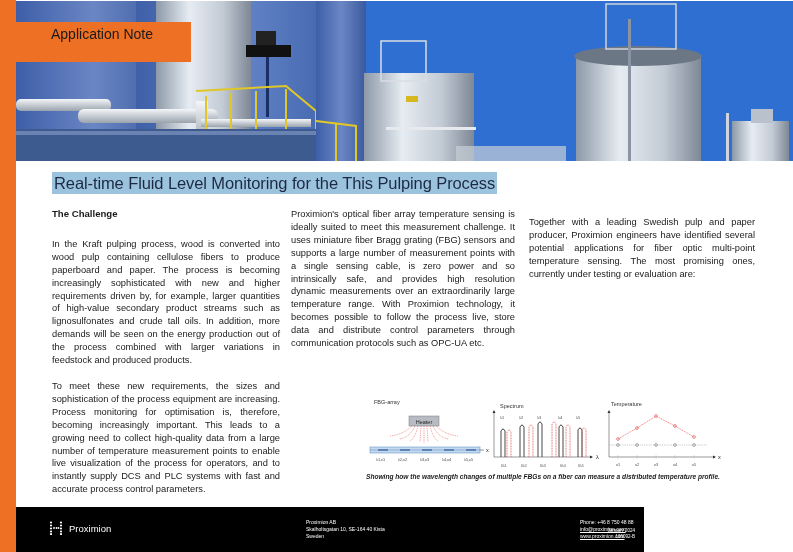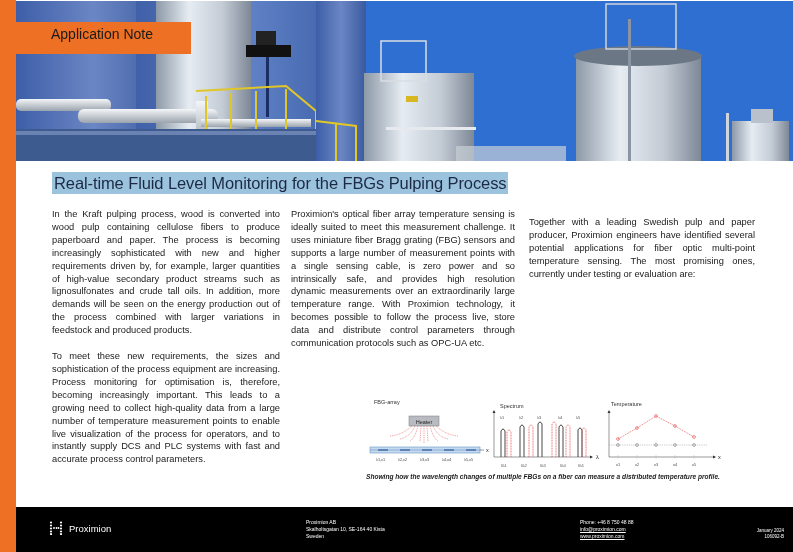--- a/index.html
+++ b/index.html
@@ -6,40 +6,40 @@
   html, body { width: 793px; height: 552px; overflow: hidden; background: #ffffff; }
   body { position: relative; font-family: "Liberation Sans", sans-serif; color: #111; }
 
   .orange-bar { position: absolute; left: 0; top: 0; width: 16px; height: 552px; background: #ee7024; }
 
   
   .hero { position: absolute; left: 16px; top: 1px; width: 777px; height: 160px; overflow: hidden;
           background: linear-gradient(180deg, #2f6fd0 0%, #3a7ee0 55%, #4a88de 100%); }
   .hero svg { position: absolute; left: 0; top: 0; }
 
-  .app-note-badge { position: absolute; left: 16px; top: 22px; width: 175px; height: 32px; background: #ee7024;
+  .app-note-badge { position: absolute; left: 16px; top: 22px; width: 175px; height: 40px; background: #ee7024;
                     color: #1a1a1a; font-size: 14px; line-height: 24px; padding-left: 35px; }
 
   .title-wrap { position: absolute; left: 52px; top: 172px; }
   .title { display: inline-block; background: #9cc3de; color: #1c2a44; font-size: 16.5px; line-height: 22px; padding: 0 2px; letter-spacing: -0.1px; }
 
   .col { position: absolute; font-size: 9.3px; line-height: 12.9px; color: #1a1a1a; text-align: justify; }
   .col h3 { font-size: 9.6px; font-weight: bold; margin-bottom: 17px; }
   .col p { margin-bottom: 13px; }
   .col1 { left: 52px; top: 208px; width: 228px; }
   .col2 { left: 291px; top: 208px; width: 224px; }
   .col3 { left: 529px; top: 216px; width: 226px; }
   .col3 ul { list-style: none; margin-top: 3px; }
   .col3 li { position: relative; padding-left: 15px; text-align: left; margin-bottom: 2px; }
   .col3 li::before { content: "▪"; position: absolute; left: 0; top: 0; font-size: 7px; }
 
   .figure { position: absolute; left: 368px; top: 395px; width: 370px; height: 90px; }
   .fig-caption { position: absolute; left: 366px; top: 473px; font-size: 6.6px; font-style: italic; font-weight: bold; color: #1a1a1a; white-space: nowrap; }
 
-  .footer { position: absolute; left: 16px; top: 507px; width: 777px; height: 45px; background: #000; color: #fff; }
+  .footer { position: absolute; left: 16px; top: 507px; width: 628px; height: 45px; background: #000; color: #fff; }
   .logo { position: absolute; left: 33px; top: 14px; display: flex; align-items: center; }
   .logo-name { font-size: 9.5px; margin-left: 6px; color: #fff; }
   .addr { position: absolute; left: 290px; top: 12px; font-size: 5px; line-height: 7px; color: #fff; }
   .contact { position: absolute; left: 564px; top: 12px; font-size: 5px; line-height: 7px; color: #fff; }
   .contact a { color: #fff; text-decoration: underline; }
   .docinfo { position: absolute; right: 9px; top: 21px; font-size: 4.5px; line-height: 6px; text-align: right; color: #fff; }
 </style>
 </head>
 <body>
 
@@ -100,24 +100,25 @@
 
     <rect x="716" y="120" width="57" height="40" fill="url(#tankG)"></rect>
     <rect x="735" y="108" width="22" height="14" fill="#b9c2cc"></rect>
     <rect x="710" y="112" width="3" height="48" fill="#d0d5db"></rect>
   </svg>
 </div>
 
 <div class="app-note-badge">Application Note</div>
 
 <div class="title-wrap">
-  <span class="title">Real-time Fluid Level Monitoring for the FBGs Pulping Process</span>
+  <span class="title">Real-time Fluid Level Monitoring for the This Pulping Process</span>
 </div>
 
 <div class="col col1">
+  <h3>The Challenge</h3>
   <p>In the Kraft pulping process, wood is converted into wood pulp containing cellulose fibers to produce paperboard and paper. The process is becoming increasingly sophisticated with new and higher requirements driven by, for example, larger quantities of high-value secondary product streams such as lignosulfonates and crude tall oils. In addition, more demands will be seen on the energy production out of the process combined with larger variations in feedstock and produced products.</p>
   <p>To meet these new requirements, the sizes and sophistication of the process equipment are increasing. Process monitoring for optimisation is, therefore, becoming increasingly important. This leads to a growing need to collect high-quality data from a large number of temperature measurement points to enable live visualization of the process for operators, and to instantly supply DCS and PLC systems with fast and accurate process control parameters.</p>
 </div>
 
 <div class="col col2">
   <p>Proximion's optical fiber array temperature sensing is ideally suited to meet this measurement challenge. It uses miniature fiber Bragg grating (FBG) sensors and supports a large number of measurement points with a single sensing cable, is zero power and so intrinsically safe, and provides high resolution dynamic measurements over an extraordinarily large temperature range. With Proximion technology, it becomes possible to follow the process live, store data and distribute control parameters through communication protocols such as OPC-UA etc.</p>
 </div>
 
 <div class="col col3">
   <p style="margin-bottom:16px">Together with a leading Swedish pulp and paper producer, Proximion engineers have identified several potential applications for fiber optic multi-point temperature sensing. The most promising ones, currently under testing or evaluation are:</p>

